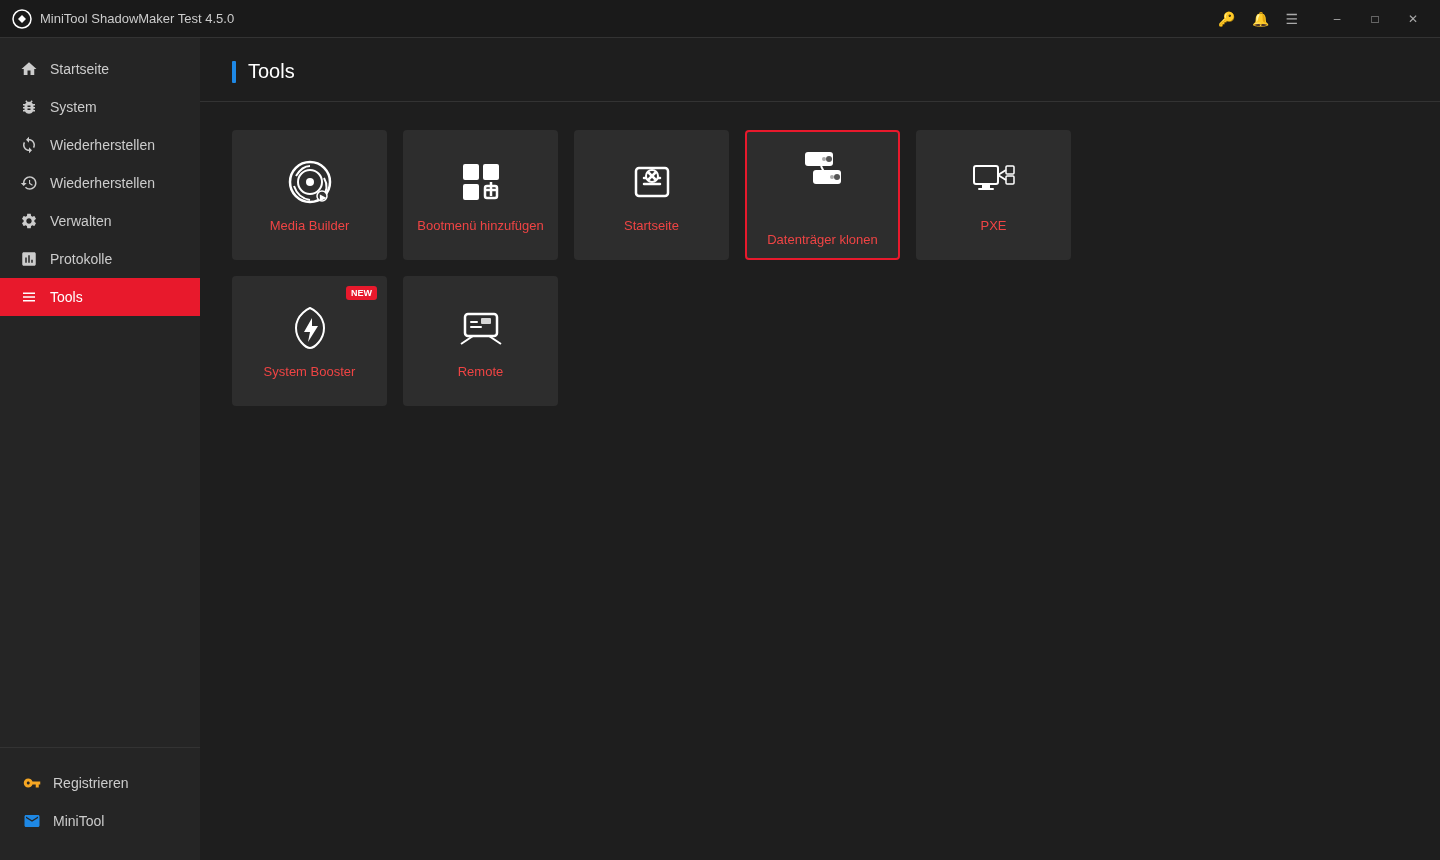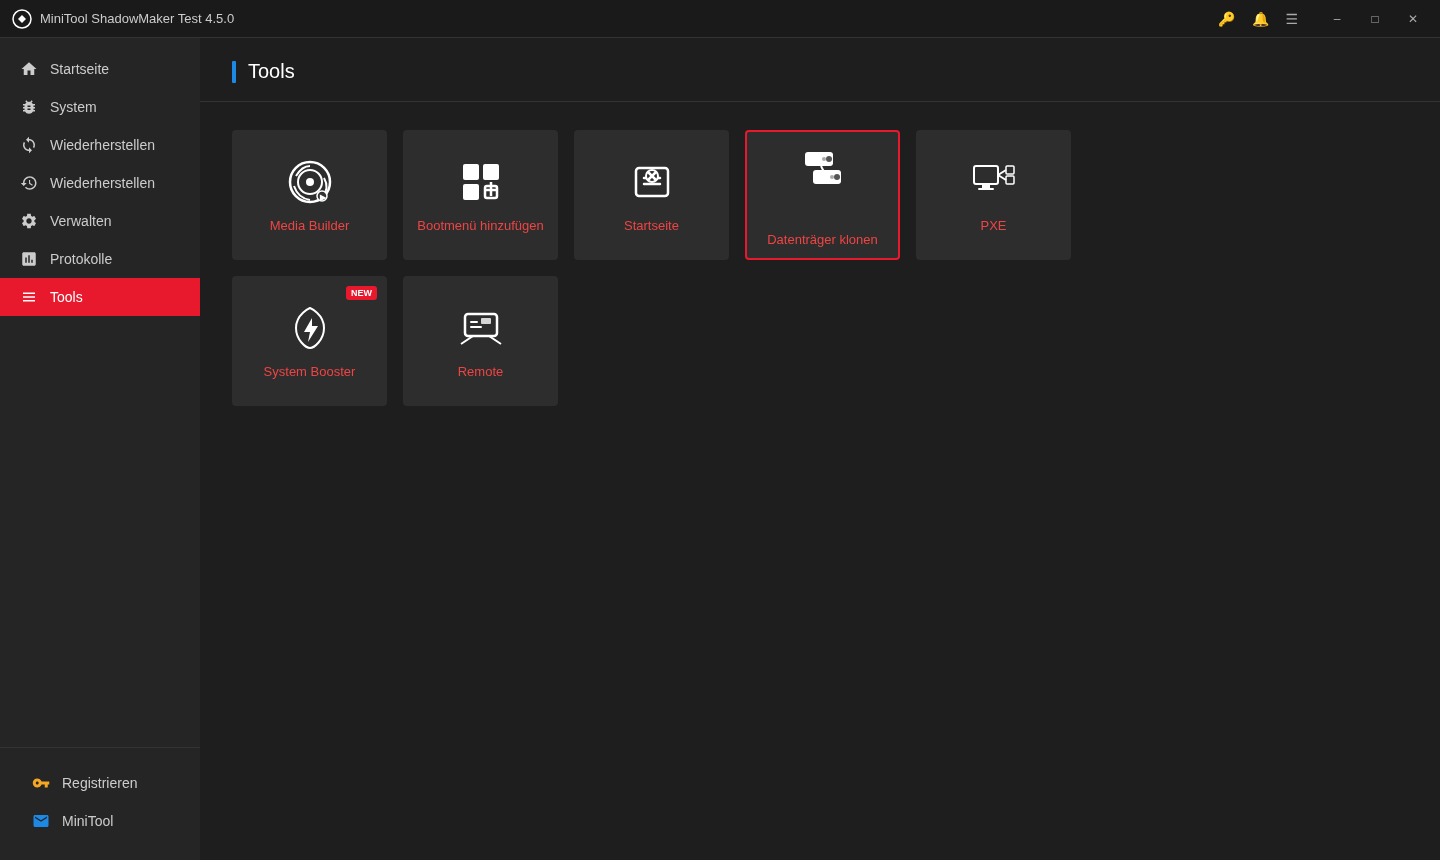--- a/index.html
+++ b/index.html
@@ -104,21 +104,21 @@
       align-items: center;
       justify-content: center;
       flex-shrink: 0;
     }
     .sidebar-icon svg {
       width: 18px;
       height: 18px;
       fill: currentColor;
     }
     .sidebar-footer {
-      padding: 16px 0 20px 12px;
+      padding: 16px 0 20px 3px;
       border-top: 1px solid #333;
     }
     .sidebar-footer-item {
       display: flex;
       align-items: center;
       gap: 12px;
       padding: 10px 20px;
       cursor: pointer;
       font-size: 14px;
       color: #ccc;

